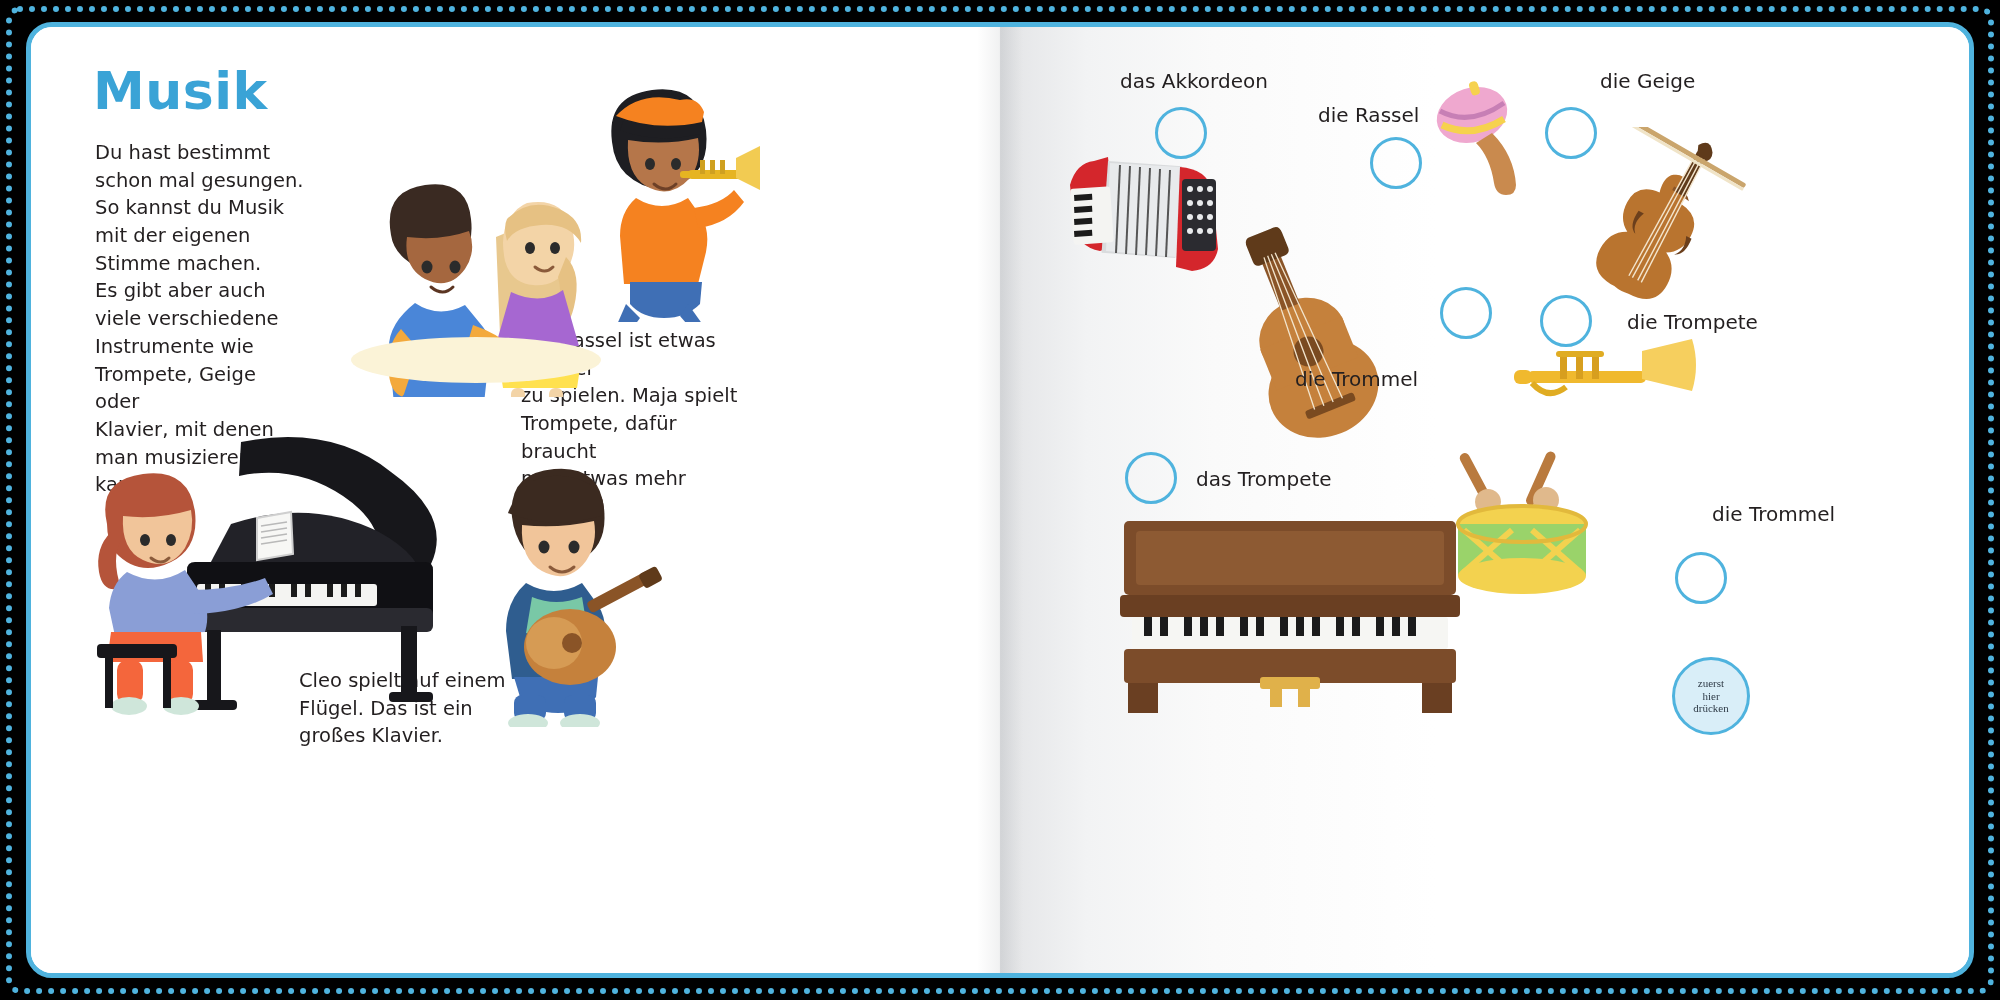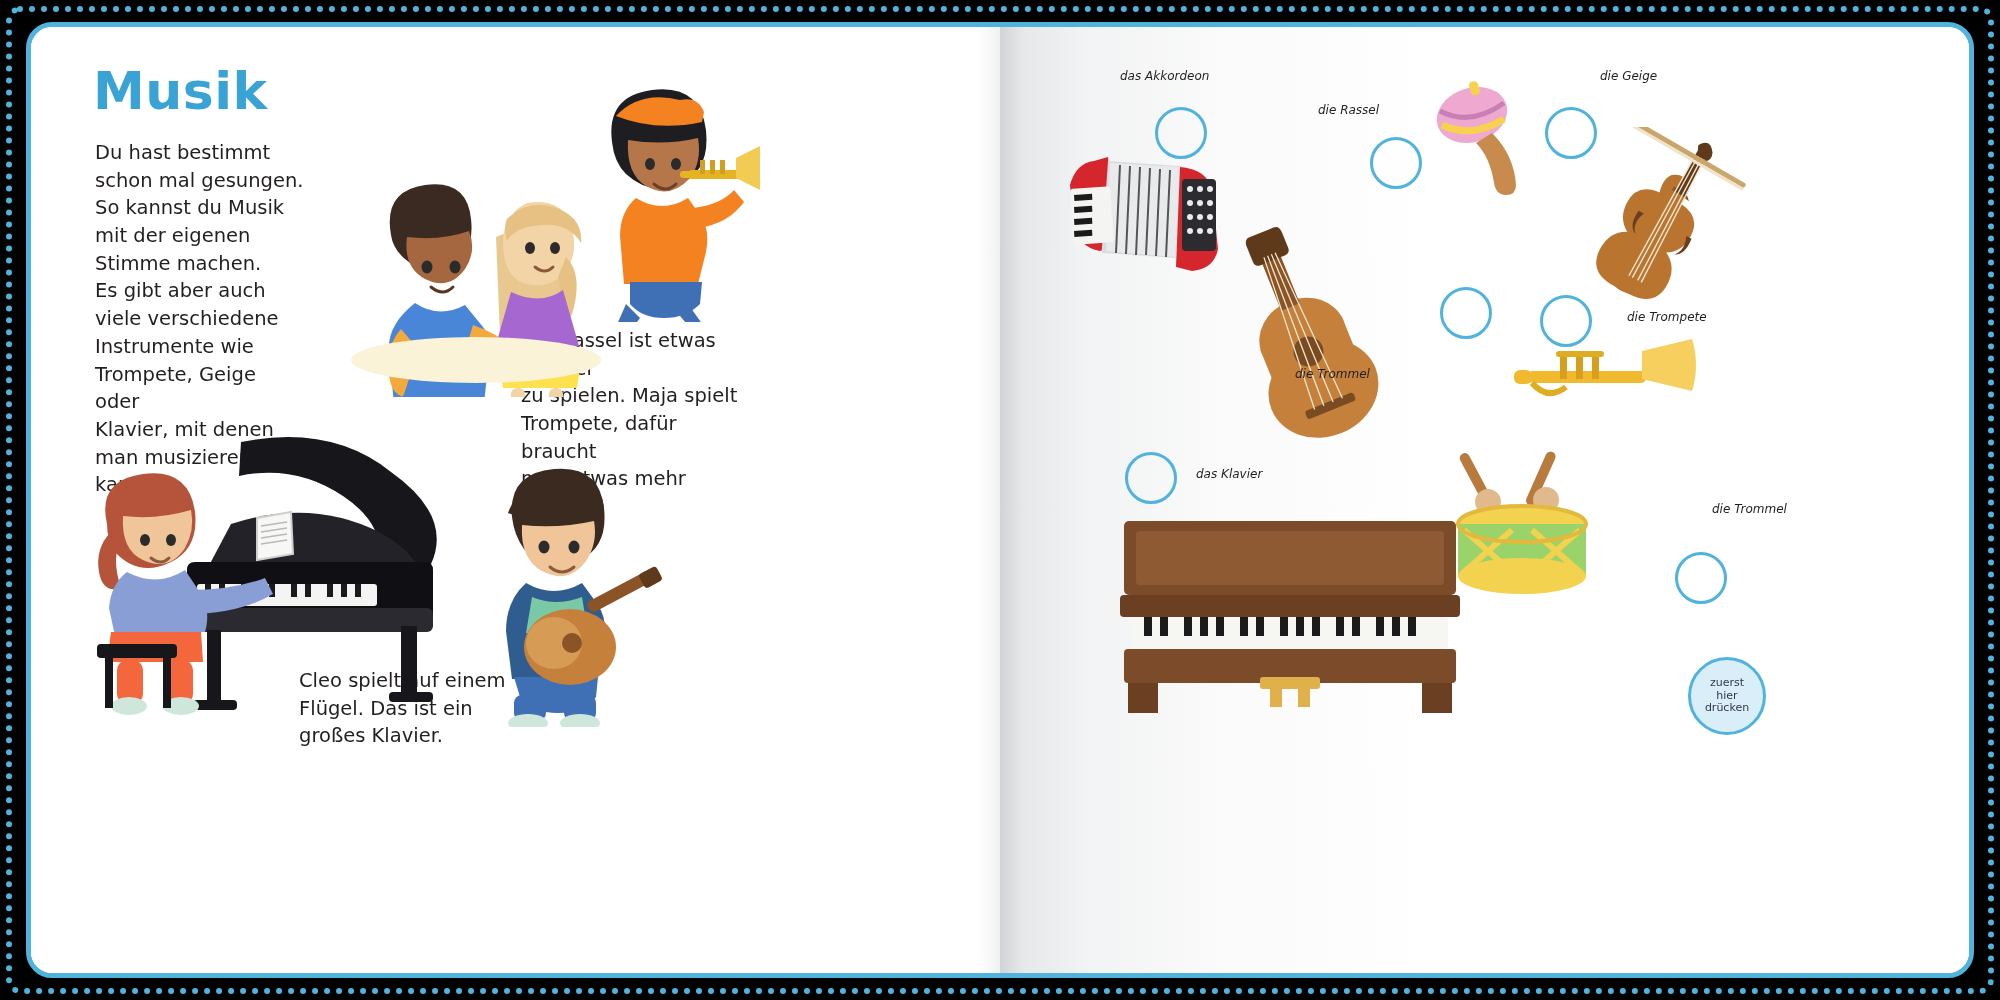--- a/index.html
+++ b/index.html
@@ -68,25 +68,24 @@
     font-family: "DejaVu Sans", sans-serif;
   }
   .p-intro { left: 64px; top: 112px; width: 210px; }
   .p-rassel { left: 490px; top: 300px; width: 235px; }
   .p-cleo   { left: 268px; top: 640px; width: 215px; }
   .p-frage  { left: 612px; top: 550px; width: 160px; }
 
   
   .label {
     position: absolute;
-    font-size: 12px;
+    font-size: 20px;
     color: #231f20;
     white-space: nowrap;
     font-family: "DejaVu Sans", sans-serif;
-    font-style: italic;
   }
   .circle {
     position: absolute;
     border: 3.5px solid #4fb3de;
     border-radius: 50%;
     background: transparent;
   }
   .btn-round {
     position: absolute;
     width: 78px; height: 78px;
@@ -408,21 +407,21 @@
             <rect x="50" y="18" width="7" height="24" fill="#d79f1f"></rect>
             <rect x="66" y="18" width="7" height="24" fill="#d79f1f"></rect>
             <rect x="82" y="18" width="7" height="24" fill="#d79f1f"></rect>
             <rect x="46" y="14" width="48" height="6" rx="3" fill="#e0ac22"></rect>
             <rect x="4" y="33" width="18" height="14" rx="6" fill="#f0b92e"></rect>
             <path d="M22 46 q16 18 34 4" stroke="#e0ac22" stroke-width="6" fill="none"></path>
           </svg>
         </div>
 
         <div class="circle" style="left:125px; top:425px; width:52px; height:52px;"></div>
-        <div class="label" style="left:196px; top:440px;">das Klavier</div>
+        <div class="label" style="left:196px; top:440px;">das Trompete</div>
         <div class="ill" style="left:110px; top:490px; width:360px; height:200px;">
           <svg width="360" height="200" viewBox="0 0 360 200">
             <rect x="14" y="4" width="332" height="74" rx="5" fill="#7c4c2a"></rect>
             <rect x="26" y="14" width="308" height="54" rx="4" fill="#8d5a33"></rect>
             <rect x="10" y="78" width="340" height="22" rx="4" fill="#6a3f22"></rect>
             <rect x="22" y="100" width="316" height="32" rx="3" fill="#f6f6f3"></rect>
             <g fill="#1b1b1b">
               <rect x="34" y="100" width="8" height="19"></rect>
                 <rect x="50" y="100" width="8" height="19"></rect>
               <rect x="74" y="100" width="8" height="19"></rect>
@@ -464,21 +463,21 @@
                 <path d="M82 88 l-48 42"></path>
               <path d="M102 88 l48 42"></path>
                 <path d="M150 88 l-48 42"></path>
             </g>
             <ellipse cx="92" cy="82" rx="64" ry="18" fill="none" stroke="#e2b93c" stroke-width="4"></ellipse>
           </svg>
         </div>
         <div class="label" style="left:712px; top:475px;">die Trommel</div>
         <div class="circle" style="left:675px; top:525px; width:52px; height:52px;"></div>
 
-        <div class="btn-round" style="left:688px; top:630px;">zuerst
+        <div class="btn-round" style="left:672px; top:630px;font-family:Liberation Serif, serif;">zuerst
 hier
 drücken</div>
       </div>
 
       <div class="gutter-shadow"></div>
     </div>
   </div>
 </div>
 
 </body></html>

